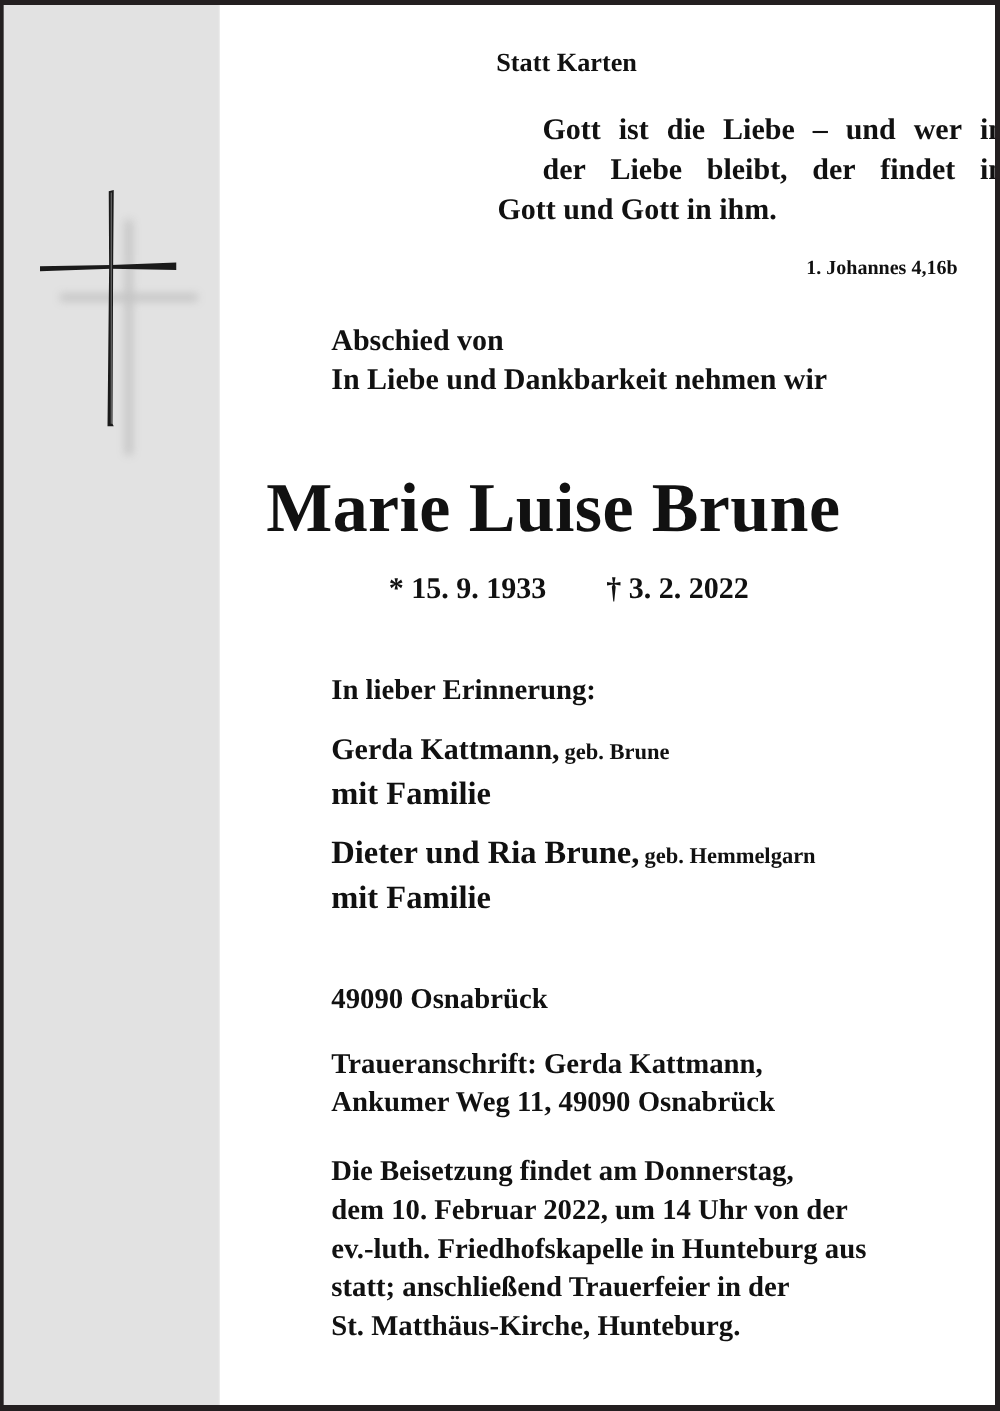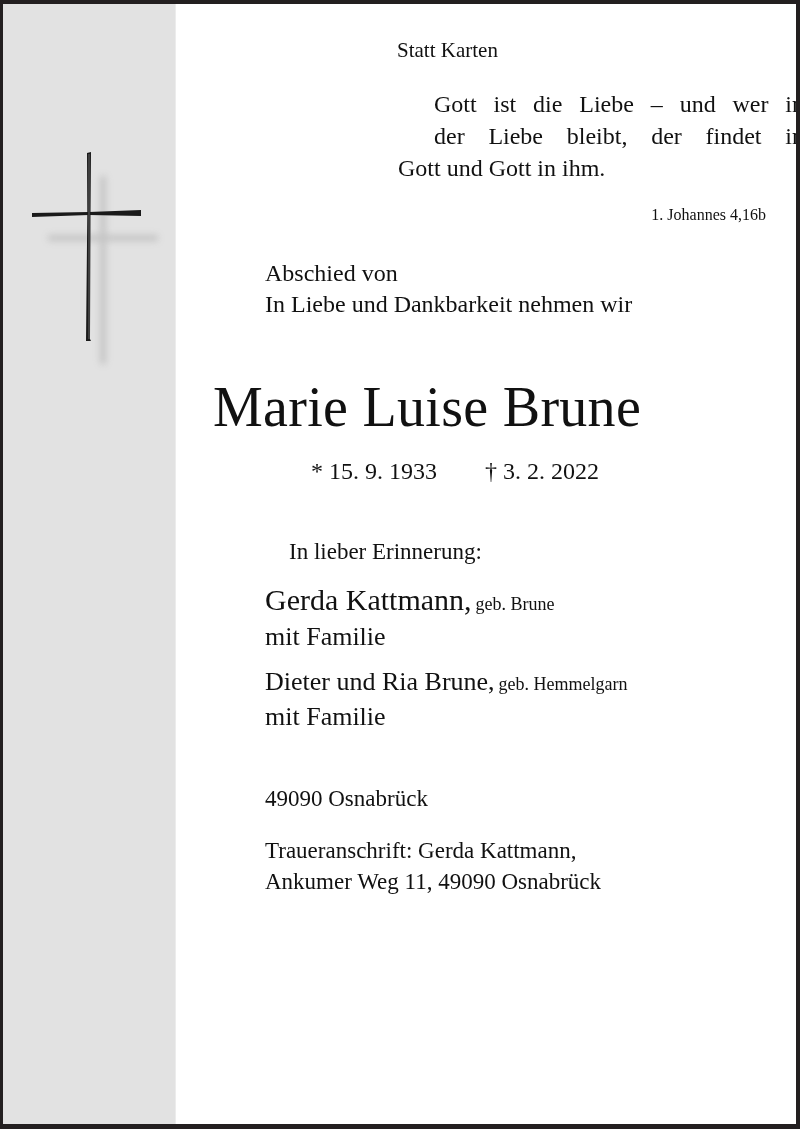--- a/index.html
+++ b/index.html
@@ -4,21 +4,21 @@
 <style>
   html, body { margin: 0; padding: 0; }
   body {
     width: 800px; height: 1129px; background: #231f20;
     position: relative; overflow: hidden;
     font-family: "Liberation Serif", "DejaVu Serif", serif;
     color: #111;
   }
   .page {
     position: absolute; left: 3px; top: 4px; right: 4px; bottom: 5px;
-    background: #ffffff; overflow: hidden;
+    background: #ffffff; overflow: hidden; font-weight: bold;
   }
   .strip {
     position: absolute; left: 0; top: 0; bottom: 0; width: 172px;
     background: #e2e2e2;
     border-right: 1px solid #ececec;
   }
   .cross { position: absolute; left: 0; top: 0; width: 172px; height: 380px; }
   .txt { position: absolute; white-space: nowrap; }
   .s21 { font-size: 21px; }
   .small { font-size: 18px; }
@@ -84,39 +84,46 @@
   <div class="txt" style="left:210px; top:363px; font-size:56px; line-height:80px; letter-spacing:0.3px;">Marie Luise Brune</div>
 
   <div style="position:absolute; left:308px; top:454px; font-size:24px; white-space:nowrap;">
     <span>*</span>
     <span>15. 9. 1933</span>
     <span style="display:inline-block; width:36px;"></span>
     <span>†</span>
     <span>3. 2. 2022</span>
   </div>
 
-  <div class="txt" style="left:262px; top:535px; font-size:23px;margin-left:24px;">In lieber Erinnerung:</div>
+  <div class="txt" style="left:262px; top:535px; font-size:23px;">In lieber Erinnerung:</div>
 
   <div style="position:absolute; left:262px; top:580px; line-height:32px; white-space:nowrap;">
     <div>
-      <span style="font-size:30px;">Gerda Kattmann,</span>
+      <span style="font-size:24px;">Gerda Kattmann,</span>
       <span class="small">geb. Brune</span>
     </div>
     <div style="font-size:26px;">mit Familie</div>
   </div>
 
   <div style="position:absolute; left:262px; top:662px; line-height:32px; white-space:nowrap;">
     <div>
       <span style="font-size:26px;">Dieter und Ria Brune,</span>
       <span class="small">geb. Hemmelgarn</span>
     </div>
     <div style="font-size:26px;">mit Familie</div>
   </div>
 
   <div class="txt" style="left:262px; top:782px; font-size:23px;">49090 Osnabrück</div>
 
   <div style="position:absolute; left:262px; top:831px; font-size:23px; line-height:31px; white-space:nowrap;">
     <div>Traueranschrift: Gerda Kattmann,</div>
     <div>Ankumer Weg 11, 49090 Osnabrück</div>
   </div>
 
+  <div style="position:absolute; left:262px; top:917px; font-size:23px; line-height:31px; white-space:nowrap;">
+    <div>Die Beisetzung findet am Donnerstag,</div>
+    <div>dem 10. Februar 2022, um 14 Uhr von der</div>
+    <div>ev.-luth. Friedhofskapelle in Hunteburg aus</div>
+    <div>statt; anschließend Trauerfeier in der</div>
+    <div>St. Matthäus-Kirche, Hunteburg.</div>
+  </div>
 
 </div>
 
 </body></html>

